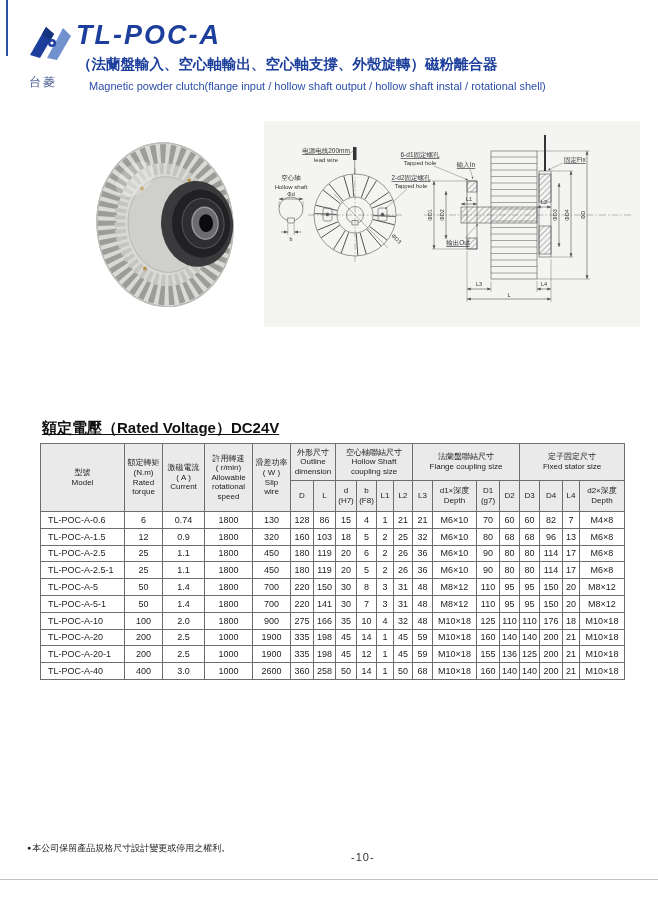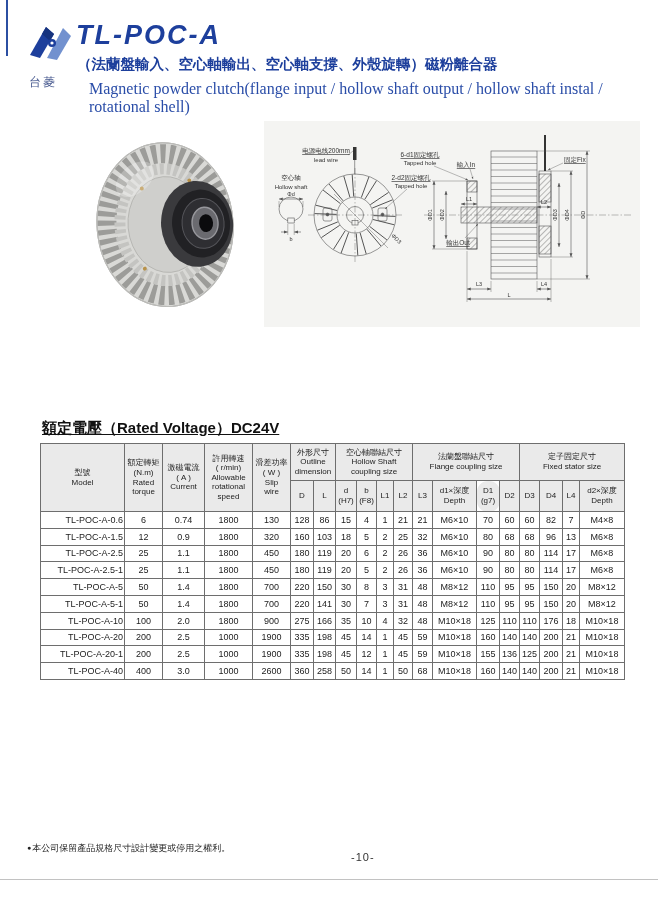--- a/index.html
+++ b/index.html
@@ -4,33 +4,33 @@
 <style>
   html,body{margin:0;padding:0;background:#ffffff;}
   .page{position:relative;width:658px;height:897px;background:#fff;overflow:hidden;
         font-family:"Liberation Sans",sans-serif;}
   .accent-bar{position:absolute;left:6px;top:0;width:2px;height:56px;background:#2b4fa2;}
   .logo{position:absolute;left:26px;top:21px;width:50px;height:40px;}
   .brand{position:absolute;left:29px;top:66px;font-size:12px;color:#47598f;letter-spacing:2px;margin-top:8px;}
   .title{position:absolute;left:76px;top:20px;font-style:italic;font-weight:bold;
          font-size:27px;color:#1d3f9c;letter-spacing:2px;}
   .sub-cn{position:absolute;left:77px;top:55px;font-size:14.5px;font-weight:bold;color:#1d3f9c;}
-  .sub-en{position:absolute;left:89px;top:80px;font-size:16px;color:#2a4da8;font-family:Liberation Serif, serif;}
+  .sub-en{position:absolute;left:89px;top:80px;font-size:11px;color:#2a4da8;}
   .photo{position:absolute;left:93px;top:124px;width:168px;height:200px;}
   .panel{position:absolute;left:264px;top:121px;width:376px;height:206px;background:#f4f4f2;}
   .panel svg{width:376px;height:206px;display:block;}
   .tbl-title{position:absolute;left:42px;top:419px;font-size:15px;font-weight:bold;color:#111;text-decoration:underline;}
   .spec{position:absolute;left:40px;top:443px;border-collapse:collapse;table-layout:fixed;
         border:1.5px solid #3c3c3c;}
   .spec th,.spec td{border:1px solid #6e6e6e;}
   .spec th{background:#eaeaea;font-weight:normal;font-size:8px;line-height:1.2;
            white-space:pre-line;color:#222;text-align:center;padding:2px 0;}
   .spec td{font-size:9px;color:#222;text-align:center;height:15.8px;padding:0 1px;
            white-space:nowrap;overflow:hidden;background:#fff;}
-  .spec td.model{text-align:right;padding-left:7px;}
+  .spec td.model{text-align:left;padding-left:7px;}
   .footer-cn{position:absolute;left:27px;top:842px;font-size:9px;color:#222;}
   .footer-cn .dot{font-size:7px;vertical-align:1px;margin-right:1px;}
   .footer-en{position:absolute;left:37px;top:854px;font-size:7.5px;color:#444;}
   .pagenum{position:absolute;left:351px;top:851px;font-size:11px;color:#333;letter-spacing:1px;}
   .bottom-rule{position:absolute;left:0;top:879px;width:658px;height:1px;background:#c2c2c2;}
   .dwg-cn{font-size:6.5px;fill:#333;}
   .dwg-en{font-size:6px;fill:#333;}
   .dwg-dim{font-size:5.5px;fill:#333;}
   .ul{text-decoration:underline;}
 </style>
@@ -281,21 +281,21 @@
           <th style="height: 26px;">L</th>
           <th style="height: 26px;">d
 (H7)</th>
           <th style="height: 26px;">b
 (F8)</th>
           <th style="height: 26px;">L1</th>
           <th style="height: 26px;">L2</th>
           <th style="height: 26px;">L3</th>
           <th style="height: 26px;">d1×深度
 Depth</th>
-          <th style="height: 26px; border-radius: 11px;">D1
+          <th style="height: 26px;">D1
 (g7)</th>
           <th style="height: 26px;">D2</th>
           <th style="height: 26px;">D3</th>
           <th style="height: 26px;">D4</th>
           <th style="height: 26px;">L4</th>
           <th style="height: 26px; text-align: center;">d2×深度
 Depth</th>
         </tr>
       </thead>
       <tbody>

